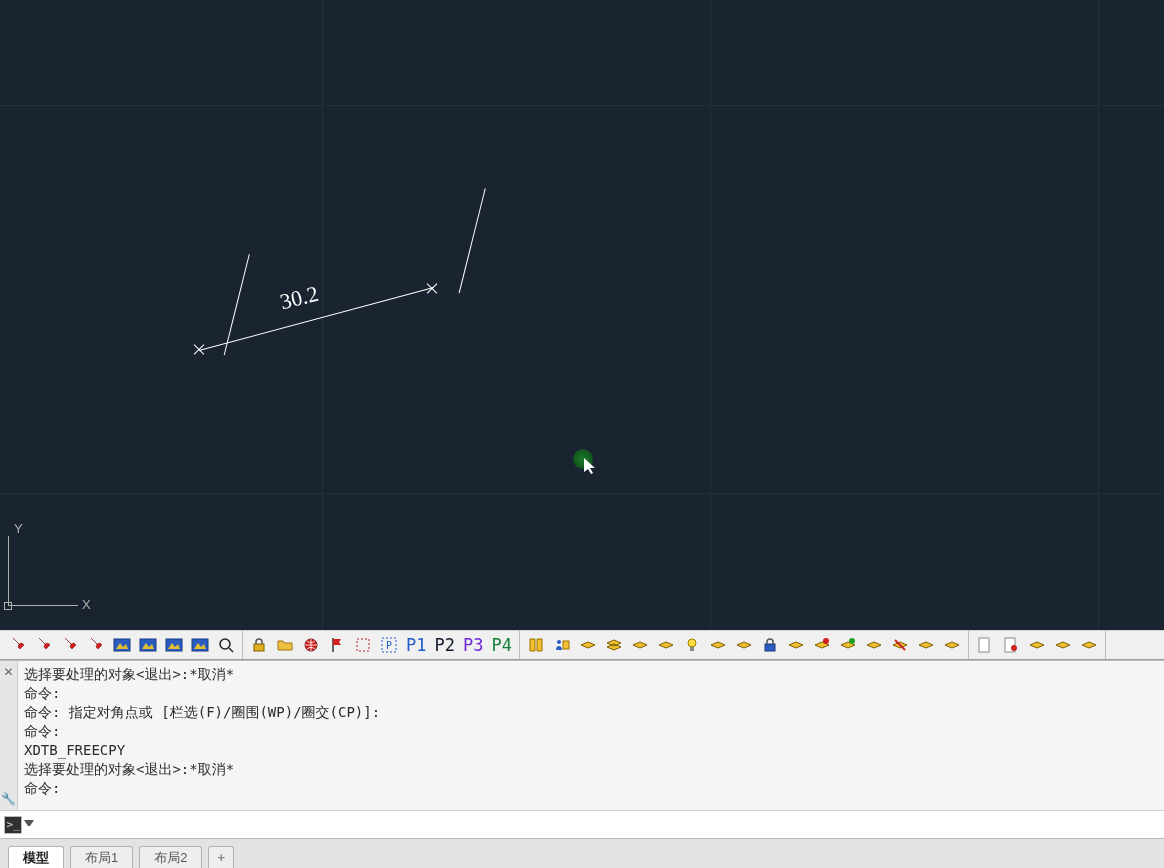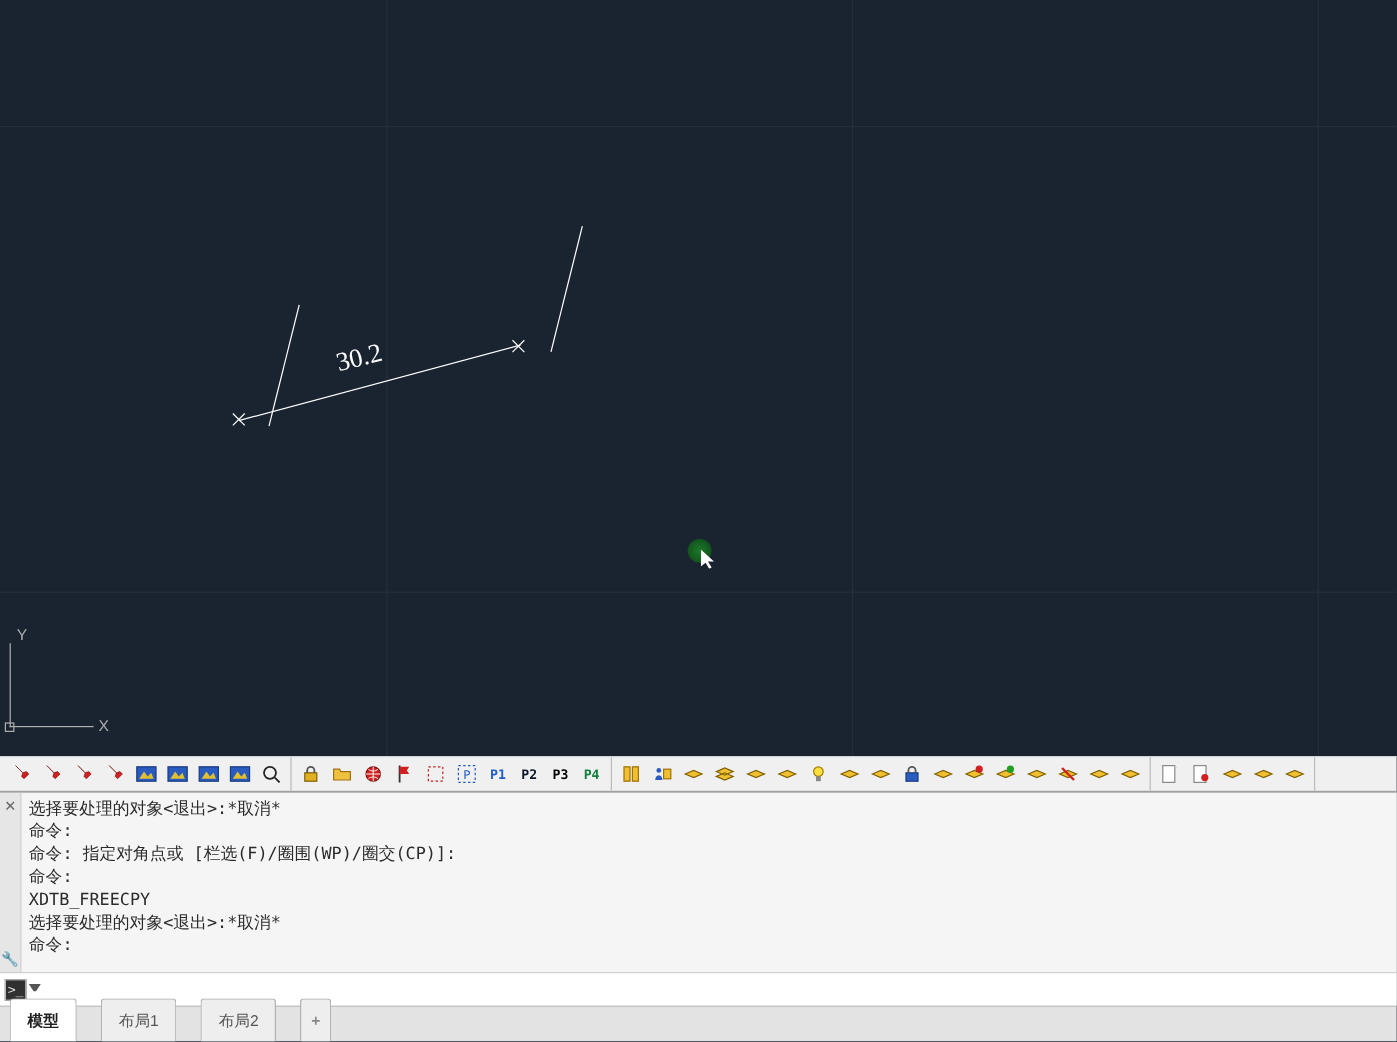--- a/index.html
+++ b/index.html
@@ -70,27 +70,27 @@
   cursor: pointer;
 }
 .tool-text-btn {
   display: flex;
   align-items: center;
   justify-content: center;
   min-width: 24px;
   height: 24px;
   padding: 0 3px;
   font-family: Consolas, monospace;
-  font-size: 11px;
-  font-weight: bold;
+  font-size: 17px;
+  font-weight: normal;
   cursor: pointer;
 }
 .tool-text-btn.p1 { color: #1e5cc7; }
 .tool-text-btn.p2 { color: #0f172a; }
-.tool-text-btn.p3 { color: #000000; }
+.tool-text-btn.p3 { color: #6d28d9; }
 .tool-text-btn.p4 { color: #15803d; }
 
 
 .ico { display: block; width: 18px; height: 18px; position: relative; }
 .ico svg { width: 18px; height: 18px; display: block; }
 
 
 .cmdpanel {
   display: flex;
   flex-direction: column;
@@ -165,29 +165,29 @@
   align-items: flex-end;
   height: 30px;
   background: #e3e3e3;
   border-top: 1px solid #bcbcbc;
   gap: 0;
   padding-left: 8px;
 }
 .tab {
   display: flex;
   align-items: center;
-  height: 36px;
+  height: 22px;
   padding: 0 14px;
   border: 1px solid #b2b2b2;
   border-bottom: none;
   background: #eeeeee;
   font-size: 13px;
   color: #555;
   border-radius: 3px 3px 0 0;
-  margin-right: 20px;
+  margin-right: 6px;
   cursor: pointer;
 }
 .tab.active {
   background: #ffffff;
   color: #222;
   font-weight: 600;
 }
 .tab.add { padding: 0 8px; color: #888; font-weight: bold; }
 
 

